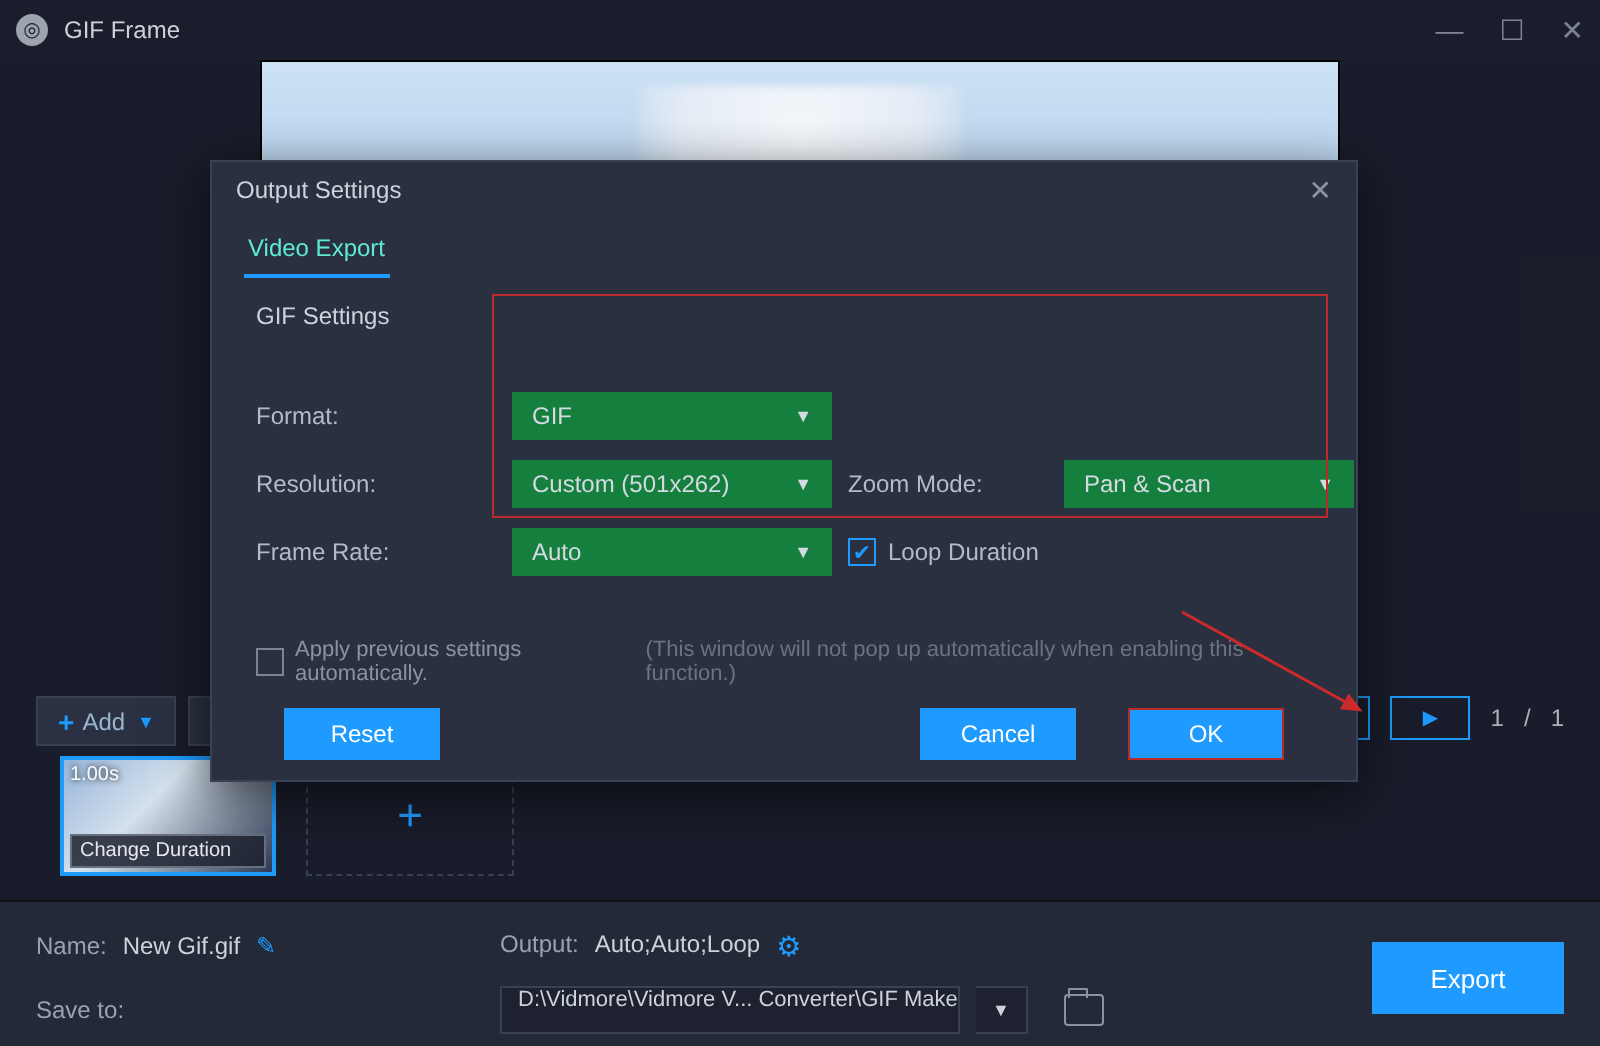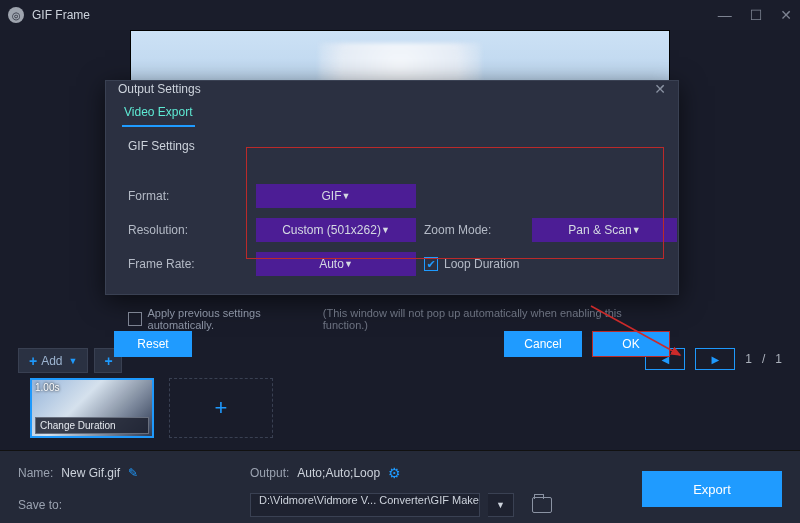--- a/index.html
+++ b/index.html
@@ -13,52 +13,52 @@
 .preview::after{content:"";position:absolute;left:35%;bottom:0;width:30%;height:95%;background:radial-gradient(ellipse 80% 55% at 50% 10%,#f8fbff 0%,#e9f0f9 45%,rgba(233,240,249,0) 70%);filter:blur(2px)}
 .preview .shadow{position:absolute;bottom:0;left:34%;width:34%;height:55%;background:radial-gradient(circle at 50% 120%,rgba(0,0,0,.25),rgba(0,0,0,0) 60%)}
 .toolbar{position:absolute;left:18px;top:348px;display:flex;gap:6px;align-items:center}
 .btn{height:25px;display:flex;align-items:center;padding:0 10px;background:#2b3243;border:1px solid #3a4153;color:#9fb7d4;font-size:12px;cursor:pointer}
 .plus{color:#1f9bff;font-weight:bold;margin-right:4px;font-size:14px}
 .caret{margin-left:6px;font-size:9px;color:#1f9bff}
 .btn.icon{width:28px;justify-content:center;padding:0}
 .pager{position:absolute;right:18px;top:348px;display:flex;align-items:center;gap:10px;color:#aeb4bf}
 .pager .navbtn{width:40px;height:22px;border:1px solid #1f9bff;display:flex;align-items:center;justify-content:center;color:#1f9bff;font-size:10px;cursor:pointer}
 .thumb-row{position:absolute;left:30px;top:378px;display:flex;gap:15px}
-.thumb{width:124px;height:60px;border:2px solid #1f9bff;position:relative;background:linear-gradient(135deg,#99b8dd 0%,#d8e4f0 40%,#2f3b55 100%);overflow:hidden}
+.thumb{width:108px;height:60px;border:2px solid #1f9bff;position:relative;background:linear-gradient(135deg,#99b8dd 0%,#d8e4f0 40%,#2f3b55 100%);overflow:hidden}
 .thumb .dur{position:absolute;top:2px;left:3px;font-size:10px;color:#fff;text-shadow:0 0 3px #000}
 .thumb .cd{position:absolute;bottom:2px;left:3px;right:3px;padding:2px 4px;background:rgba(30,34,48,.85);border:1px solid #6a7180;color:#e9edf3;font-size:10px;cursor:pointer}
 .thumb-empty{width:104px;height:60px;border:1px dashed #3a4153;display:flex;align-items:center;justify-content:center;color:#1f9bff;font-size:22px;cursor:pointer}
 .bottom{position:absolute;left:0;right:0;bottom:0;height:73px;background:#242938;border-top:1px solid #111;padding:10px 18px;display:grid;grid-template-columns:220px 320px 1fr;grid-template-rows:24px 24px;gap:8px 12px;align-items:center}
 .lbl{color:#9aa2b0}
-.val{color:#cdd3dc;display:flex;align-items:center;gap:8px}
+.val{color:#cdd3dc;display:flex;align-items:flex-start;gap:8px}
 .edit-icon{color:#1f9bff;font-size:12px;cursor:pointer}
 .gear{color:#1f9bff;font-size:14px;cursor:pointer}
 .path-box{display:flex;align-items:center}
 .path-input{background:#1e2230;border:1px solid #3a4153;height:24px;padding:0 8px;color:#cdd3dc;font-size:11px;width:230px;overflow:hidden;white-space:nowrap}
 .path-caret{background:#1e2230;border:1px solid #3a4153;border-left:none;width:26px;height:24px;display:flex;align-items:center;justify-content:center;color:#cdd3dc;font-size:9px;cursor:pointer}
 .folder{margin-left:10px;width:20px;height:16px;border:1px solid #8b93a3;border-radius:2px;cursor:pointer;position:relative}
 .folder::before{content:"";position:absolute;top:-4px;left:1px;width:8px;height:4px;border:1px solid #8b93a3;border-bottom:none;border-radius:1px 1px 0 0}
-.export-btn{grid-column:3;grid-row:1/3;justify-self:end;width:140px;height:36px;background:#1f9bff;color:#fff;display:flex;align-items:center;justify-content:center;font-size:13px;cursor:pointer}
+.export-btn{grid-column:3;grid-row:1/3;justify-self:end;width:96px;height:36px;background:#1f9bff;color:#fff;display:flex;align-items:center;justify-content:center;font-size:13px;cursor:pointer}
 .modal-back{position:absolute;inset:30px 0 73px 0;background:rgba(0,0,0,.01)}
-.modal{position:absolute;left:105px;top:80px;width:574px;height:215px;background:#2b3041;border:1px solid #3a4153;box-shadow:0 6px 24px rgba(0,0,0,.6);display:flex;flex-direction:column}
+.modal{position:absolute;left:105px;top:80px;width:574px;height:311px;background:#2b3041;border:1px solid #3a4153;box-shadow:0 6px 24px rgba(0,0,0,.6);display:flex;flex-direction:column}
 .modal-hd{height:30px;display:flex;align-items:center;justify-content:space-between;padding:0 12px;color:#cdd3dc}
 .modal-close{color:#8b93a3;font-size:14px;cursor:pointer}
 .tabs{display:flex;padding:0 16px;margin-top:2px}
 .tab{padding:6px 2px;color:#5eead4;border-bottom:2px solid #1f9bff;font-size:12px;cursor:pointer}
 .body{padding:12px 22px 0;flex:1;color:#b4bac6}
 .sect-title{color:#cdd3dc;font-size:12px;margin-bottom:26px}
 .form-row{display:grid;grid-template-columns:120px 160px 100px 145px;align-items:center;height:34px;gap:8px}
-.select{background:#4c1d95;height:24px;display:flex;align-items:center;justify-content:center;padding:0 10px;color:#d4d9e2;font-size:12px;cursor:pointer}
+.select{background:#15803d;height:24px;display:flex;align-items:center;justify-content:space-between;padding:0 10px;color:#d4d9e2;font-size:12px;cursor:pointer}
 .select .tri{font-size:9px;color:#d4d9e2}
 .checkbox{width:14px;height:14px;border:1px solid #1f9bff;display:inline-flex;align-items:center;justify-content:center;color:#1f9bff;font-size:11px;margin-right:6px;cursor:pointer}
 .checkbox.empty{border-color:#7d8392;color:transparent}
 .cb-row{display:flex;align-items:center}
 .red-box{position:absolute;border:1px solid #bb2a2a;pointer-events:none}
 .note{font-size:11px;color:#8b93a3;display:flex;align-items:center;margin-top:26px}
-.modal-ft{height:50px;display:flex;align-items:center;padding:0 8px;gap:10px}
+.modal-ft{height:50px;display:flex;align-items:center;padding:0 36px;gap:26px}
 .mbtn{width:78px;height:26px;display:flex;align-items:center;justify-content:center;background:#1f9bff;color:#fff;font-size:12px;cursor:pointer}
 .mbtn.ok{border:1px solid #bb2a2a}
 .spacer{flex:1}
 .arrow-annot{position:absolute;pointer-events:none}
 </style>
 </head>
 <body>
 
 <div class="titlebar">
   <div class="logo">◎</div>

